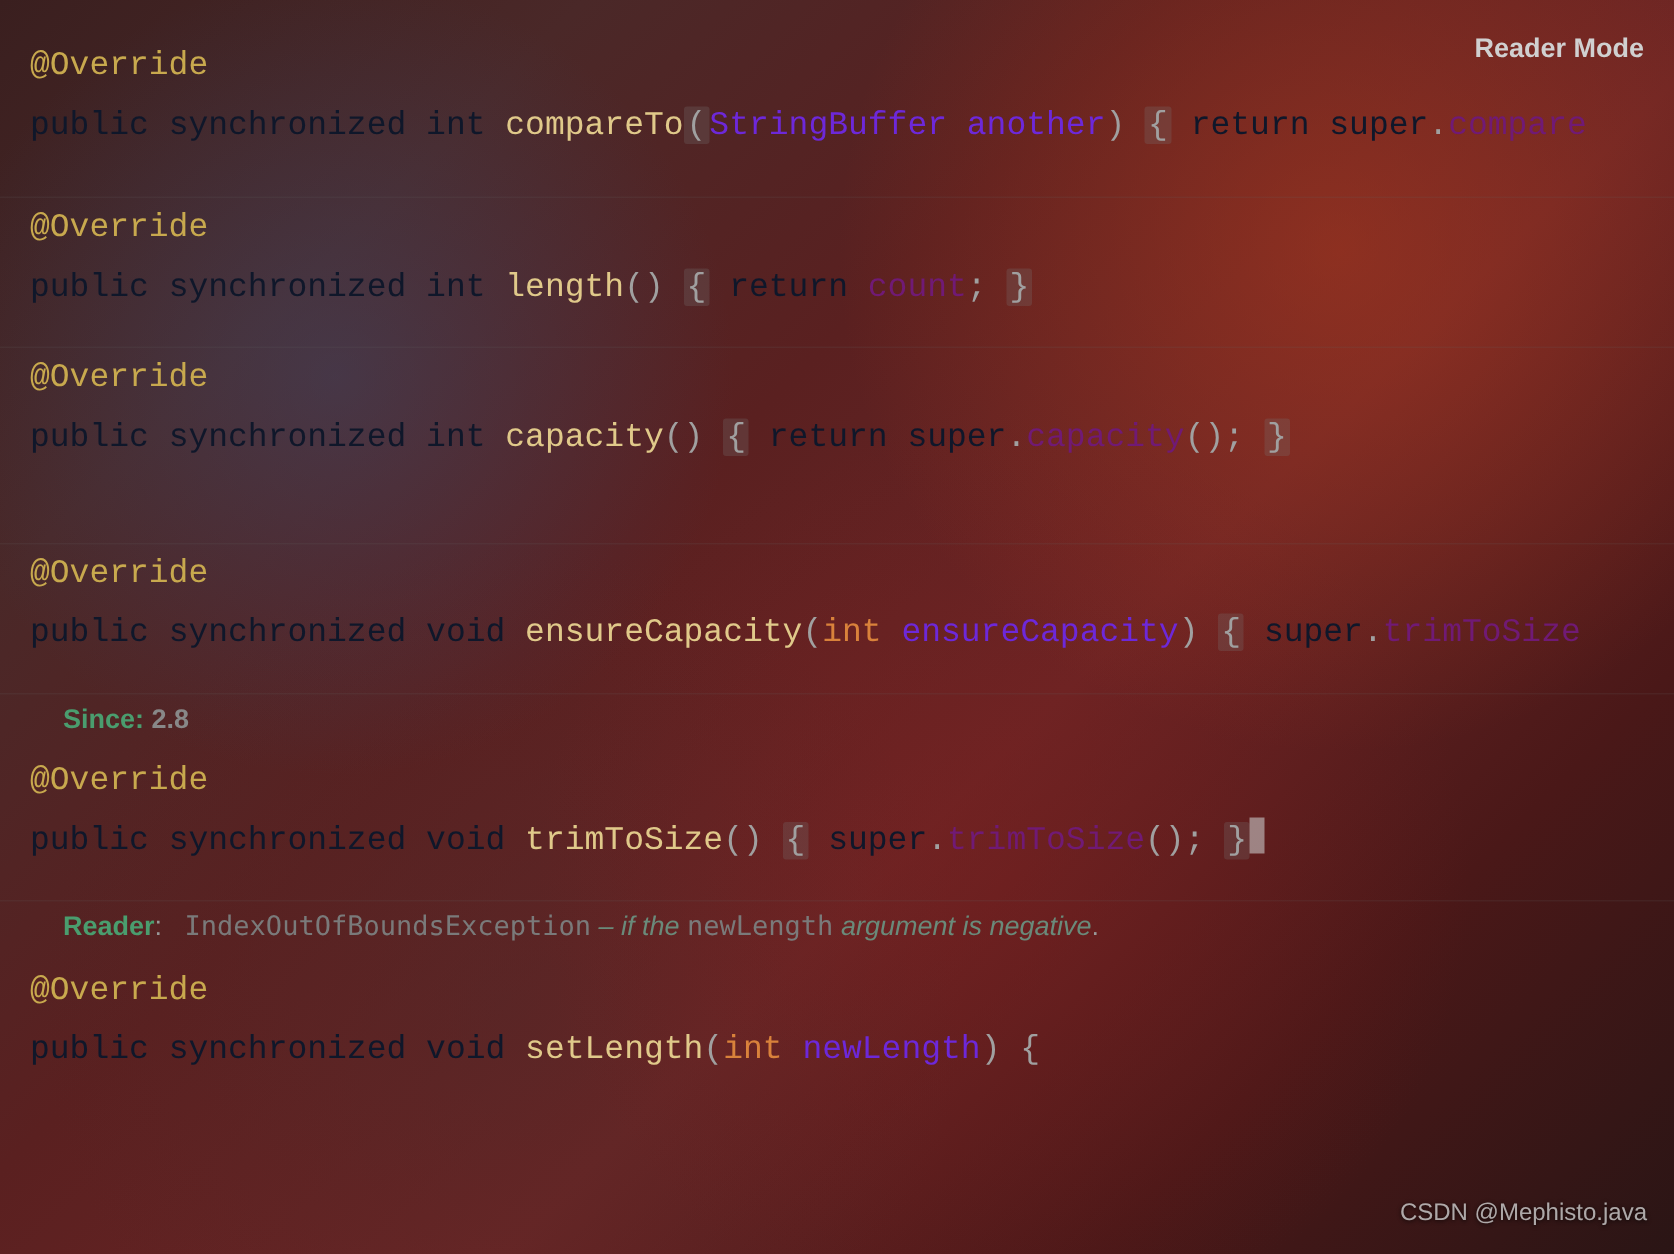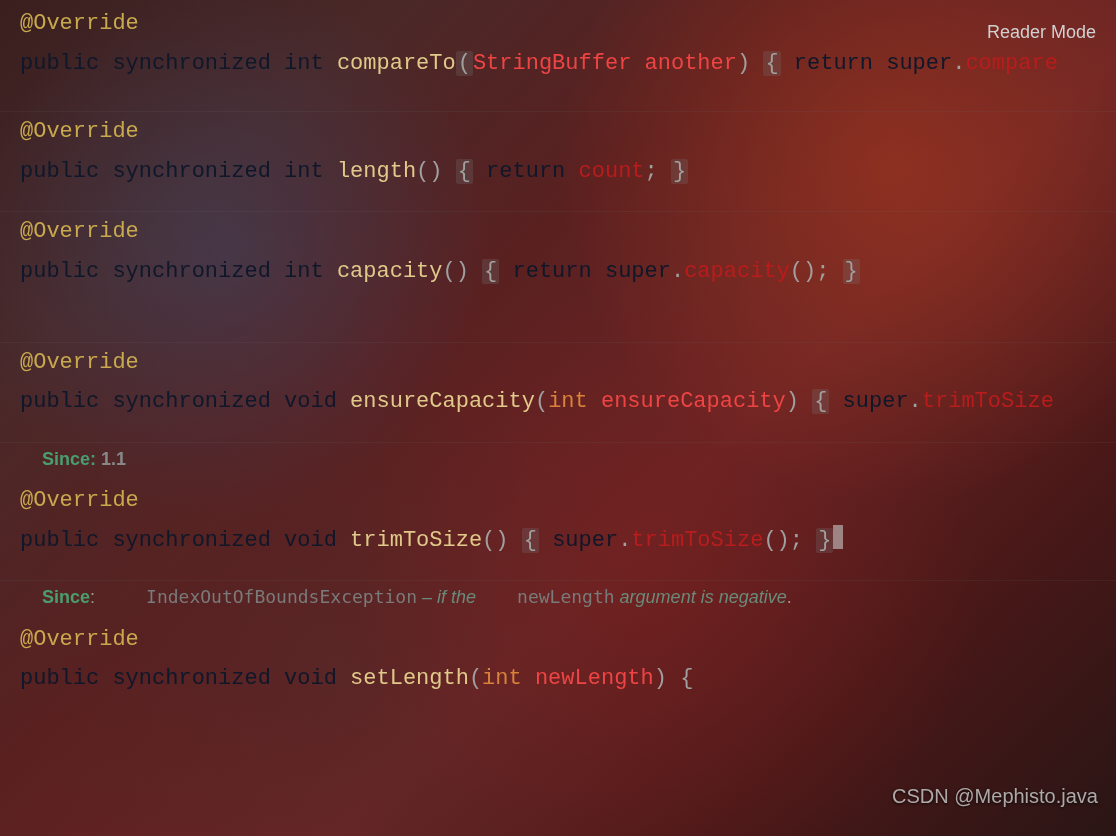--- a/index.html
+++ b/index.html
@@ -25,37 +25,37 @@
         radial-gradient(circle at 30% 80%, rgba(80,40,40,0.5) 0%, transparent 30%);
       pointer-events: none;
     }
     .reader-mode {
       position: absolute;
       top: 16px;
       right: 20px;
       color: #d0d0d0;
       font-family: -apple-system, sans-serif;
       font-size: 18px;
-      font-weight: 400;
+      font-weight: 700;
       z-index: 10;
     }
     .watermark {
       position: absolute;
-      bottom: 22px;
+      bottom: 12px;
       right: 18px;
       color: rgba(220,220,220,0.75);
       font-family: -apple-system, sans-serif;
-      font-size: 20px;
+      font-size: 16px;
       z-index: 10;
       text-shadow: 0 1px 3px rgba(0,0,0,0.8);
     }
     .editor {
       position: relative;
       z-index: 2;
-      padding-top: 4px;
+      padding-top: 24px;
     }
     .block {
       border-bottom: 1px solid rgba(100,100,100,0.15);
       padding: 0 0 20px 20px;
       margin-bottom: 0;
     }
     .block:first-child { padding-bottom: 28px; }
     .block-nb { border-bottom: none; }
     .code-line {
       white-space: nowrap;
@@ -63,29 +63,29 @@
     .doc {
       padding-left: 22px;
       margin-bottom: 6px;
       font-family: -apple-system, sans-serif;
       font-size: 18px;
     }
     .doc .tag { color: #4a9d6e; font-weight: 600; }
     .doc .tag-value { color: #888; font-weight: 600; }
     .doc .link { color: #5a7a9a; }
     .doc .desc { color: #6a8a7a; font-style: italic; }
-    .doc .mono-ref { font-family: 'Menlo', monospace; font-style: normal; color: #7a7a7a; margin-left: 36px; }
+    .doc .mono-ref { font-family: 'Menlo', monospace; font-style: normal; color: #7a7a7a; }
     
     .ann { color: #c8a94e; }
     .kw { color: #0f172a; }
     .fn { color: #e0c98a; text-align: center; }
     .punct { color: #a0a0a0; }
-    .param { color: #ef4444; margin-top: 12px; }
+    .param { color: #6d28d9; margin-top: 12px; }
     .type { color: #d9823b; }
-    .ident { color: #b91c1c; }
+    .ident { color: #701a75; }
     .hl { background: rgba(120,120,120,0.25); padding: 0 2px; border-radius: 2px; }
     .cursor { 
       display: inline-block; 
       width: 10px; 
       height: 24px; 
       background: rgba(200,200,200,0.6); 
       vertical-align: text-bottom;
       margin-bottom: 4px;
     }
   </style>
@@ -128,33 +128,33 @@
     <div class="code-line">
       <span class="ann">@Override</span>
     </div>
     <div class="code-line">
       <span class="kw">public</span> <span class="kw">synchronized</span> <span class="kw">void</span> <span class="fn">ensureCapacity</span><span class="punct">(</span><span class="type">int</span> <span class="param">ensureCapacity</span><span class="punct">)</span> <span class="punct hl">{</span> <span class="kw">super</span><span class="punct">.</span><span class="ident">trimToSize</span>
     </div>
   </div>
 
   <div class="block">
     <div class="doc">
-      <span class="tag">Since: </span><span class="tag-value">1.1</span>
+      <span class="tag">Since: </span><span class="tag-value">2.8</span>
     </div>
     <div class="code-line">
       <span class="ann">@Override</span>
     </div>
     <div class="code-line">
       <span class="kw">public</span> <span class="kw">synchronized</span> <span class="kw">void</span> <span class="fn">trimToSize</span><span class="punct">()</span> <span class="punct hl">{</span> <span class="kw">super</span><span class="punct">.</span><span class="ident">trimToSize</span><span class="punct">()</span><span class="punct">;</span> <span class="punct hl">}</span><span class="cursor"></span>
     </div>
   </div>
 
   <div class="block block-nb">
     <div class="doc">
-      <span class="tag">Since</span><span>:</span>&nbsp;&nbsp;&nbsp;<span class="link mono-ref">IndexOutOfBoundsException</span><span class="desc"><span> – if the </span><span class="mono-ref">newLength</span><span> argument is negative</span></span><span>.</span>
+      <span class="tag">Reader</span><span>:</span>&nbsp;&nbsp;&nbsp;<span class="link mono-ref">IndexOutOfBoundsException</span><span class="desc"><span> – if the </span><span class="mono-ref">newLength</span><span> argument is negative</span></span><span>.</span>
     </div>
     <div class="code-line">
       <span class="ann">@Override</span>
     </div>
     <div class="code-line">
       <span class="kw">public</span> <span class="kw">synchronized</span> <span class="kw">void</span> <span class="fn">setLength</span><span class="punct">(</span><span class="type">int</span> <span class="param">newLength</span><span class="punct">)</span> <span class="punct">{</span>
     </div>
   </div>
 
 </div>

